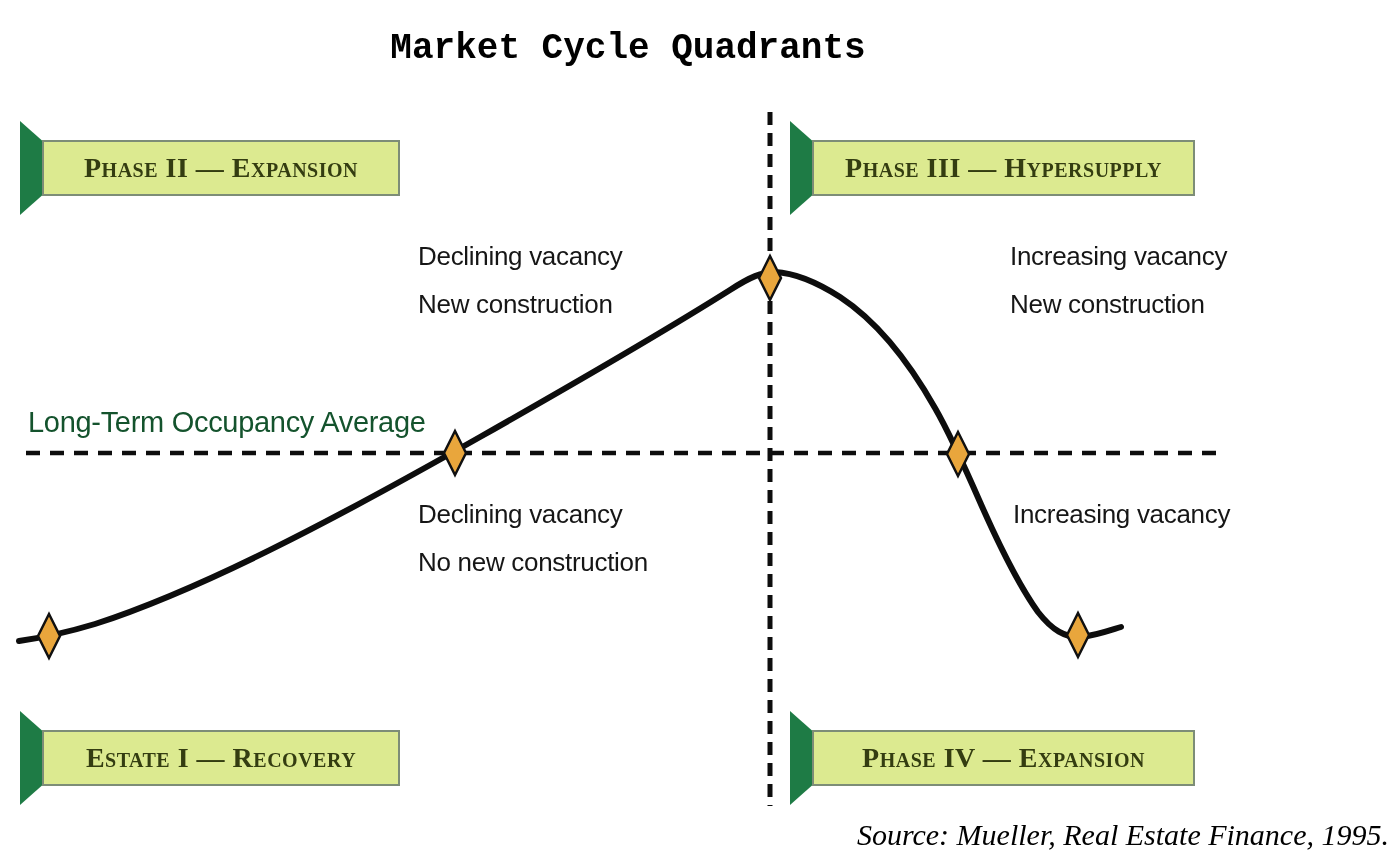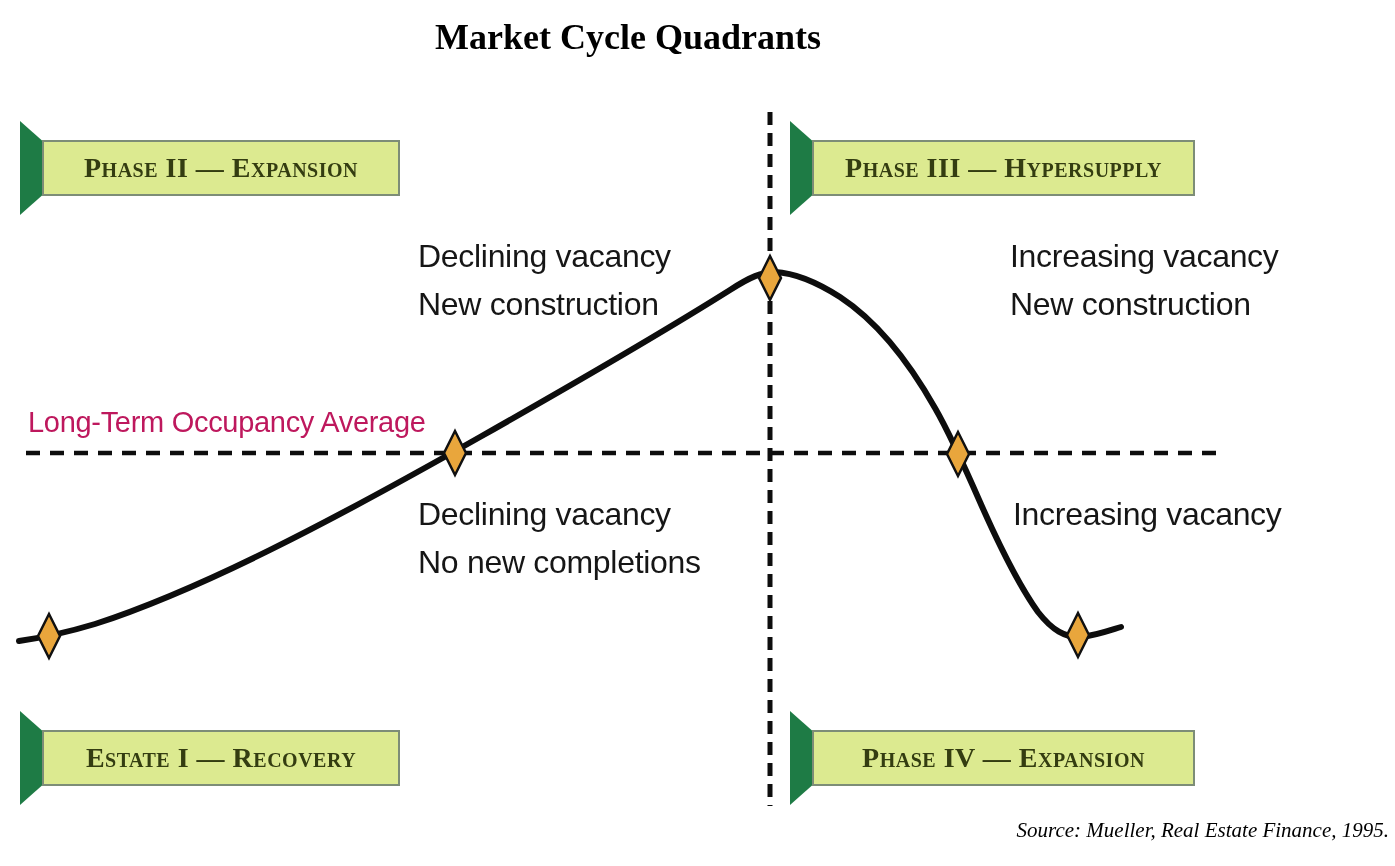--- a/index.html
+++ b/index.html
@@ -13,23 +13,23 @@
   *{box-sizing:border-box;margin:0;padding:0;}
   html,body{background:#ffffff;}
   .canvas{
     position:relative;
     width:1395px;height:866px;
     background:#ffffff;
     font-family:"Liberation Sans",sans-serif;
     overflow:hidden;
   }
   .page-title{
-    position:absolute;left:0;top:16px;width:1256px;
+    position:absolute;left:0;top:28px;width:1256px;
     text-align:center;
-    font-family:Liberation Serif, serif;
+    font-family:Liberation Mono, monospace;
     font-weight:bold;font-size:36px;color:#000;
   }
   .chart-svg{position:absolute;left:0;top:0;}
   .banner{position:absolute;height:94px;}
   .banner .arrow{
     position:absolute;left:0;top:0;width:0;height:0;
     border-top:47px solid transparent;
     border-bottom:47px solid transparent;
     border-left:53px solid var(--green);
   }
@@ -50,37 +50,37 @@
   }
   .banner-expansion{left:20px;top:121px;}
   .banner-hypersupply{left:790px;top:121px;}
   .banner-recovery{left:20px;top:711px;}
   .banner-recession{left:790px;top:711px;}
   .banner-expansion .box,.banner-recovery .box{width:358px;}
   .banner-hypersupply .box,.banner-recession .box{width:383px;}
 
   .annotation{
     position:absolute;
-    font-size:32px;line-height:48px;
+    font-size:26px;line-height:48px;
     letter-spacing:-0.3px;
     color:#161616;white-space:nowrap;
   }
   .ann-expansion{left:418px;top:232px;}
   .ann-hypersupply{left:1010px;top:232px;}
   .ann-recovery{left:418px;top:490px;}
   .ann-recession{left:1013px;top:490px;}
 
   .occupancy-label{
     position:absolute;left:28px;top:406px;
-    font-size:29px;letter-spacing:-0.3px;color:#be185d;white-space:nowrap;
+    font-size:29px;letter-spacing:-0.3px;color:#14532d;white-space:nowrap;
   }
   .source-line{
     position:absolute;right:6px;top:818px;
     font-family:"Liberation Serif",serif;
-    font-style:italic;font-size:21px;color:#000;white-space:nowrap;
+    font-style:italic;font-size:30px;color:#000;white-space:nowrap;
   }
 </style>
 </head>
 <body>
 
 <div class="canvas">
 
   <div class="page-title">Market Cycle Quadrants</div>
 
   <svg class="chart-svg" width="1395" height="866" viewBox="0 0 1395 866">
@@ -137,21 +137,21 @@
     <div>New construction</div>
   </div>
 
   <div class="annotation ann-hypersupply">
     <div>Increasing vacancy</div>
     <div>New construction</div>
   </div>
 
   <div class="annotation ann-recovery">
     <div>Declining vacancy</div>
-    <div>No new completions</div>
+    <div>No new construction</div>
   </div>
 
   <div class="annotation ann-recession">
     <div>Increasing vacancy</div>
   </div>
 
   <div class="occupancy-label">Long-Term Occupancy Average</div>
 
   <div class="source-line">Source: Mueller, Real Estate Finance, 1995.</div>
 

